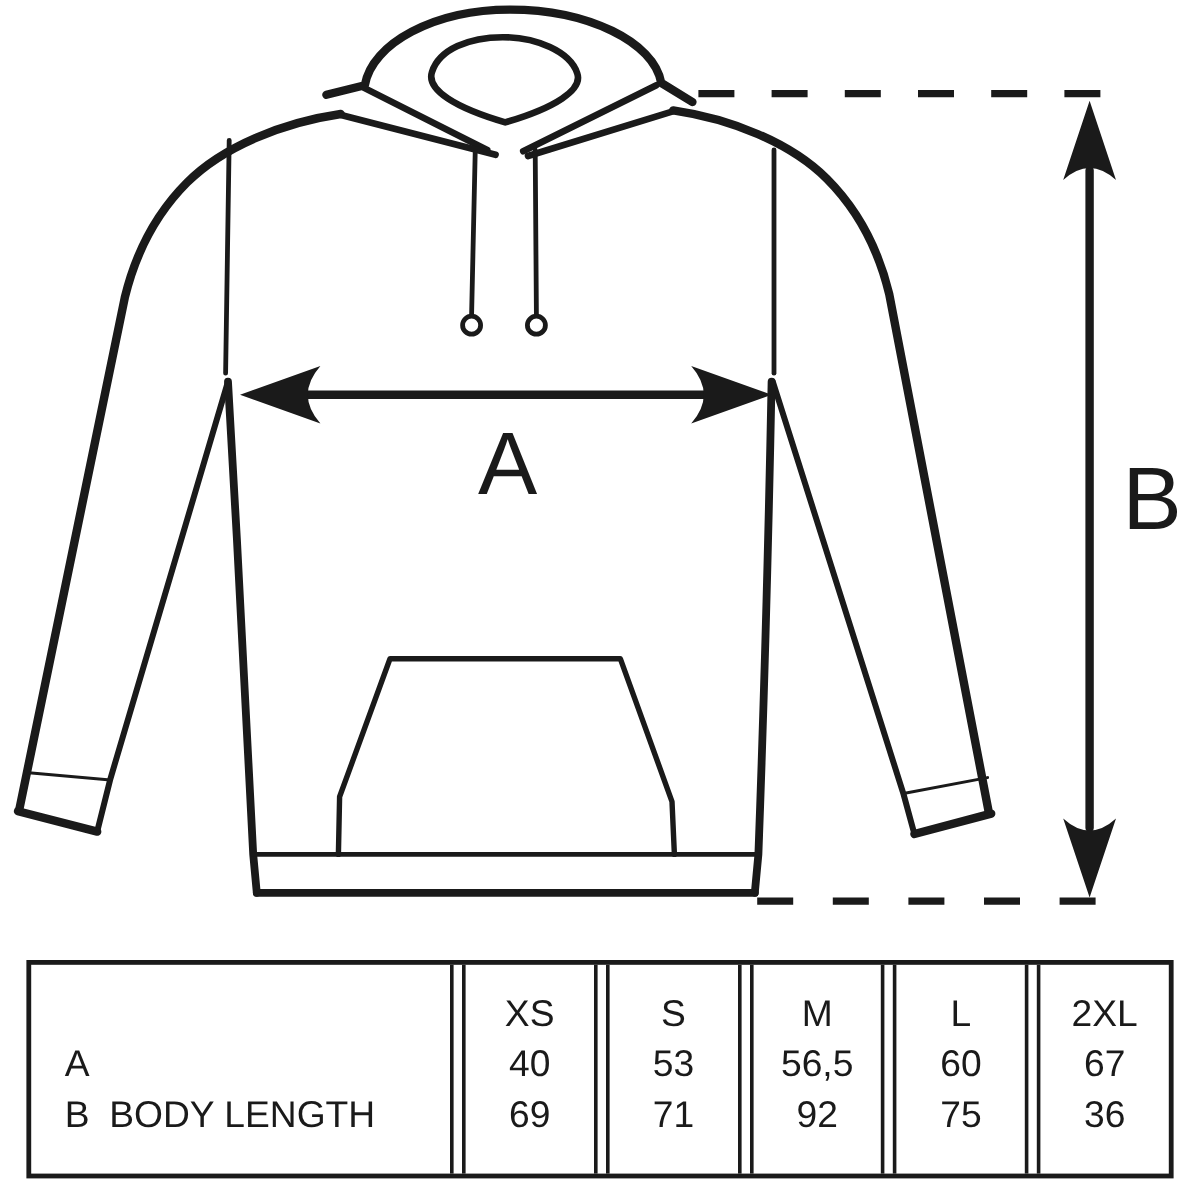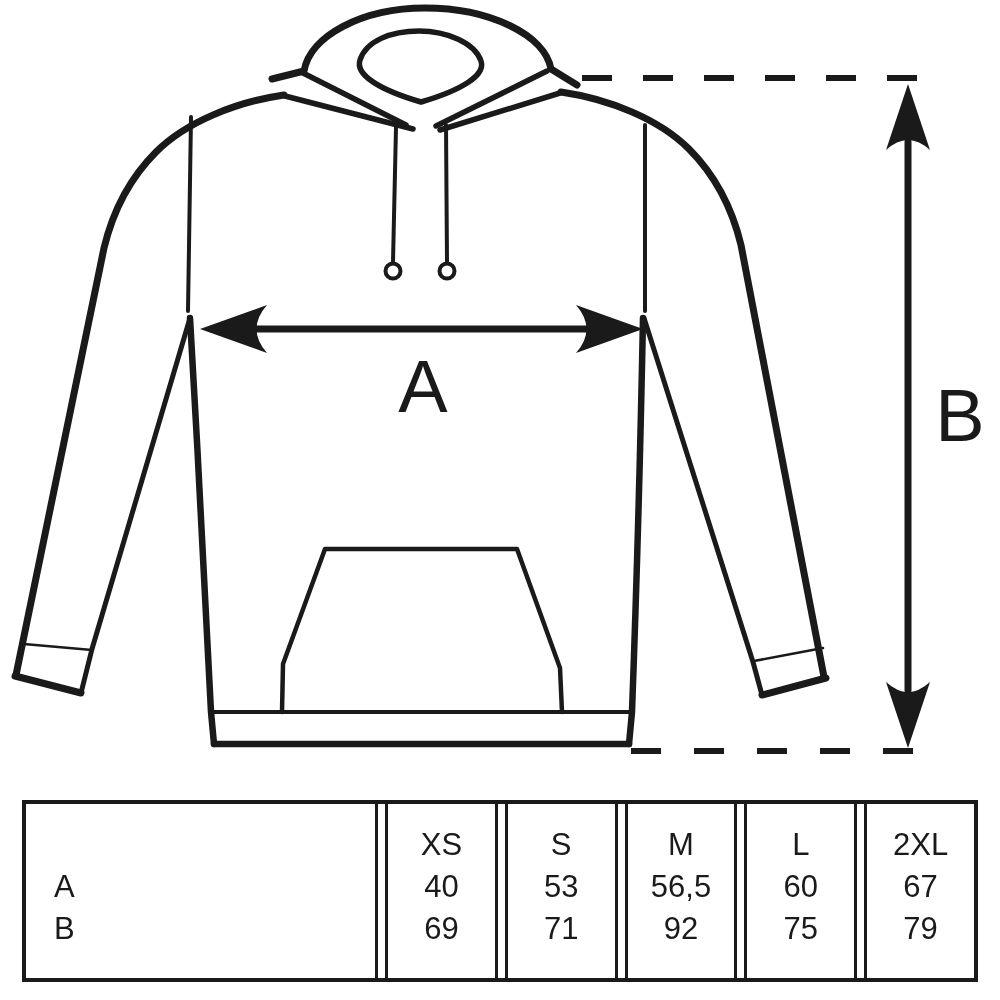--- a/index.html
+++ b/index.html
@@ -134,20 +134,21 @@
 
   <div class="size-table">
 
     <div class="col label-col">
       <div class="cell label-row"></div>
       <div class="cell label-row">
         <span class="row-key">A</span>
       </div>
       <div class="cell label-row">
         <span class="row-key">B</span>
+        <span>BODY LENGTH</span>
       </div>
     </div>
 
     <div class="col size-col">
       <div class="cell">XS</div>
       <div class="cell">40</div>
       <div class="cell">69</div>
     </div>
 
     <div class="col size-col">
@@ -165,17 +166,17 @@
     <div class="col size-col">
       <div class="cell">L</div>
       <div class="cell">60</div>
       <div class="cell">75</div>
     </div>
 
 
     <div class="col size-col last">
       <div class="cell">2XL</div>
       <div class="cell">67</div>
-      <div class="cell">79</div>
+      <div class="cell">36</div>
     </div>
 
   </div>
 </div>
 
 </body></html>

